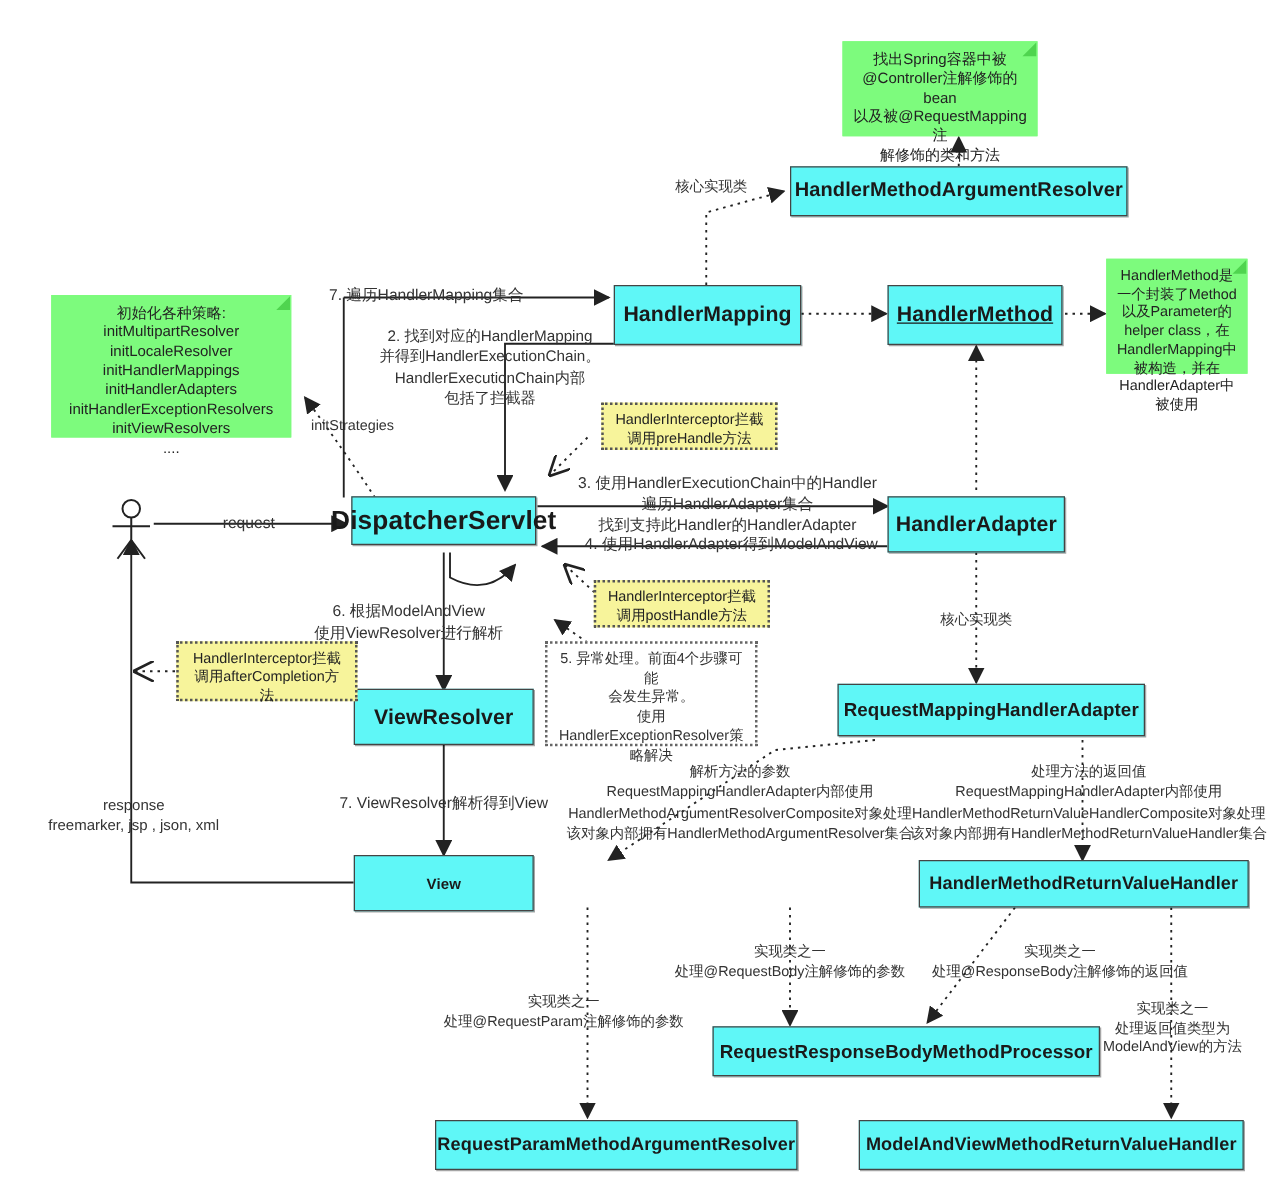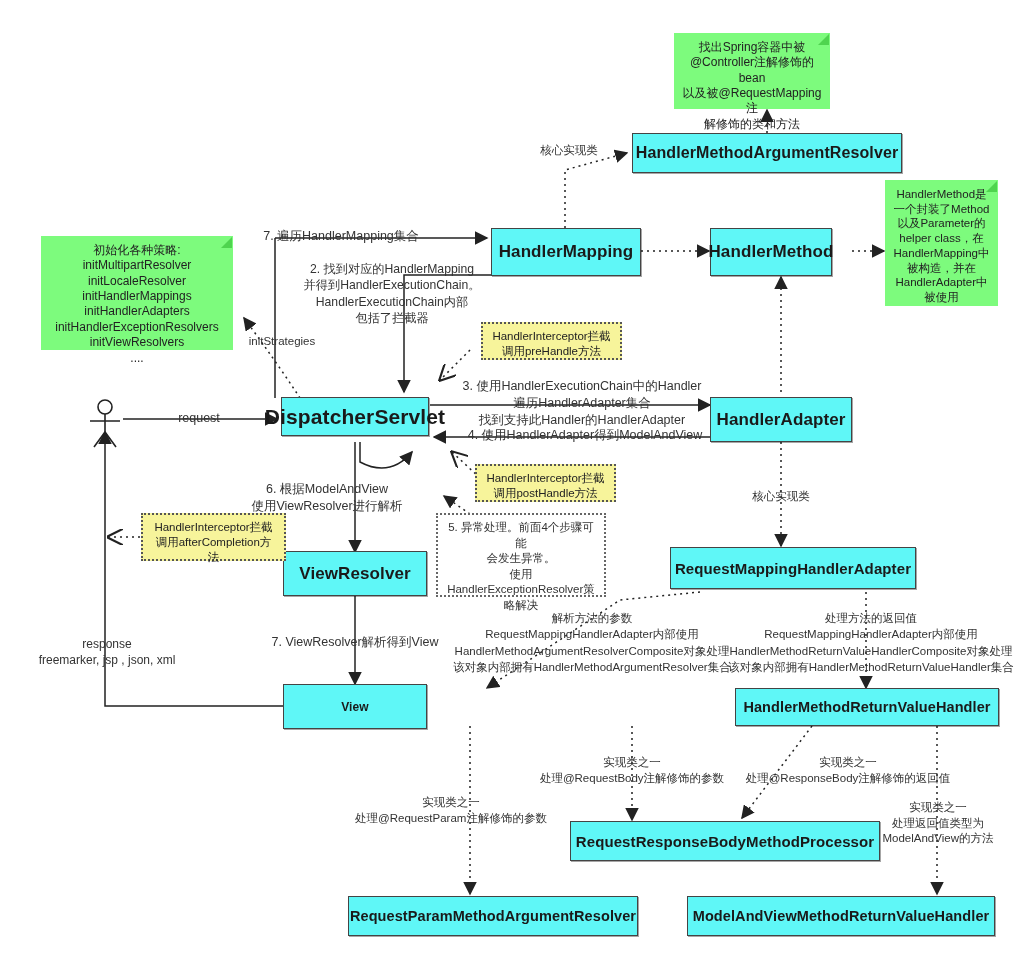--- a/index.html
+++ b/index.html
@@ -106,21 +106,21 @@
     <g stroke="#222" fill="none" stroke-width="1.6">
       <circle cx="105" cy="407" r="7" fill="#fff"></circle>
       <path d="M105,414 L105,432 M90,421 L120,421 M105,432 L94,447 M105,432 L116,447"></path>
     </g>
   </svg>
 
   <div class="node" style="left:632px;top:133px;width:270px;height:40px;font-size:16px;">HandlerMethodArgumentResolver</div>
 
   <div class="node" style="left:491px;top:228px;width:150px;height:48px;font-size:17px;">HandlerMapping</div>
 
-  <div class="node" style="left:710px;top:228px;width:122px;height:48px;font-size:17px;">HandlerMethod</div>
+  <div class="node" style="left:710px;top:228px;width:140px;height:48px;font-size:17px;text-decoration:underline;">HandlerMethod</div>
 
   <div class="node" style="left:281px;top:397px;width:148px;height:39px;font-size:21px;">DispatcherServlet</div>
 
   <div class="node" style="left:710px;top:397px;width:142px;height:45px;font-size:17px;">HandlerAdapter</div>
 
   <div class="node" style="left:670px;top:547px;width:246px;height:42px;font-size:15px;">RequestMappingHandlerAdapter</div>
 
   <div class="node" style="left:283px;top:551px;width:144px;height:45px;font-size:17px;">ViewResolver</div>
 
   <div class="node" style="left:283px;top:684px;width:144px;height:45px;font-size:12px;">View</div>
@@ -132,21 +132,21 @@
 
   <div class="node" style="left:348px;top:896px;width:290px;height:40px;font-size:14.5px;">RequestParamMethodArgumentResolver</div>
 
   <div class="node" style="left:687px;top:896px;width:308px;height:40px;font-size:14.5px;">ModelAndViewMethodReturnValueHandler</div>
 
   <div class="note" style="left:674px;top:33px;width:156px;height:76px;font-size:12px;">找出Spring容器中被
 @Controller注解修饰的bean
 以及被@RequestMapping注
 解修饰的类和方法</div>
 
-  <div class="note" style="left:885px;top:180px;width:113px;height:126px;font-size:11.5px;">HandlerMethod是
+  <div class="note" style="left:885px;top:207px;width:113px;height:92px;font-size:11.5px;">HandlerMethod是
 一个封装了Method
 以及Parameter的
 helper class，在
 HandlerMapping中
 被构造，并在
 HandlerAdapter中
 被使用</div>
 
   <div class="note" style="left:41px;top:236px;width:192px;height:114px;font-size:12px;">初始化各种策略:
 initMultipartResolver

